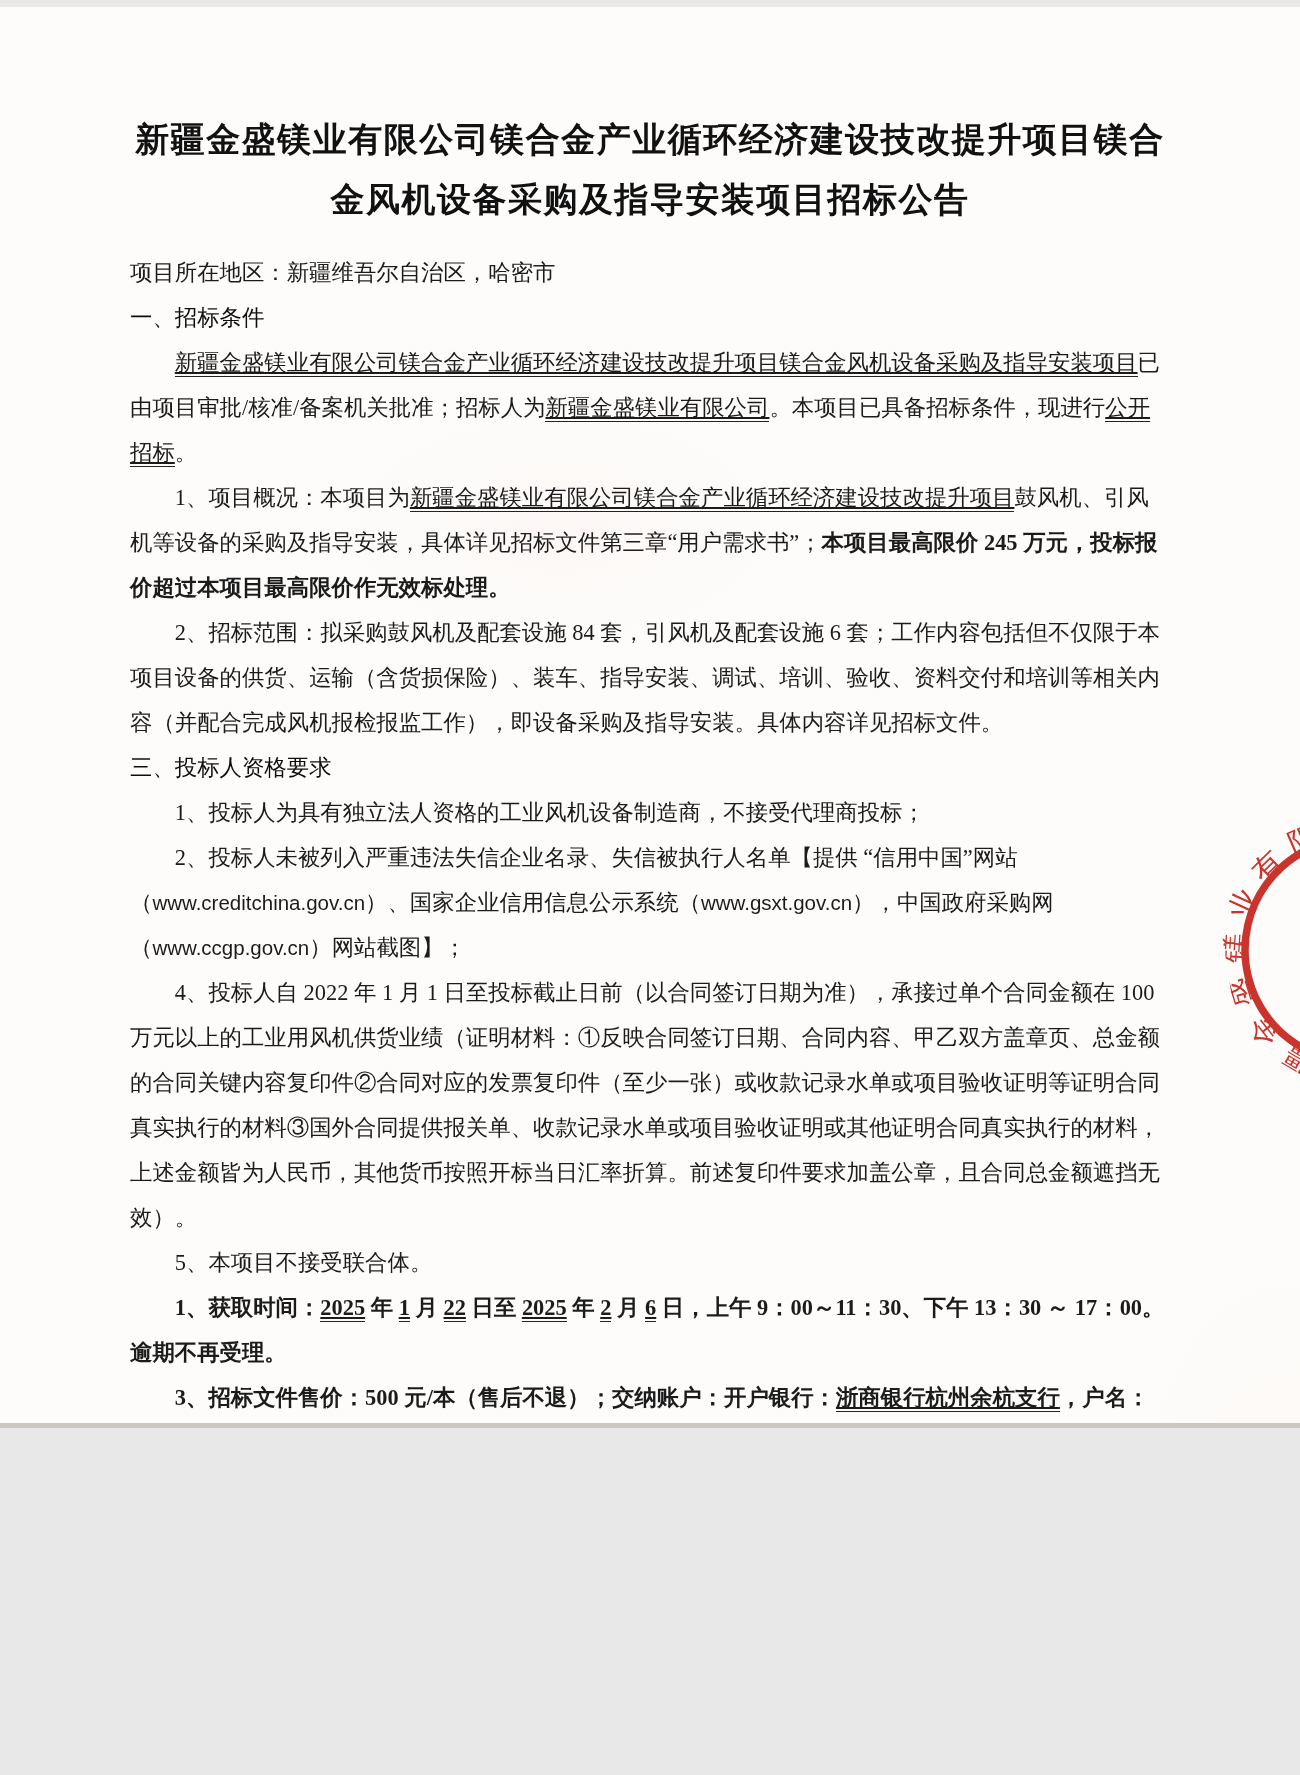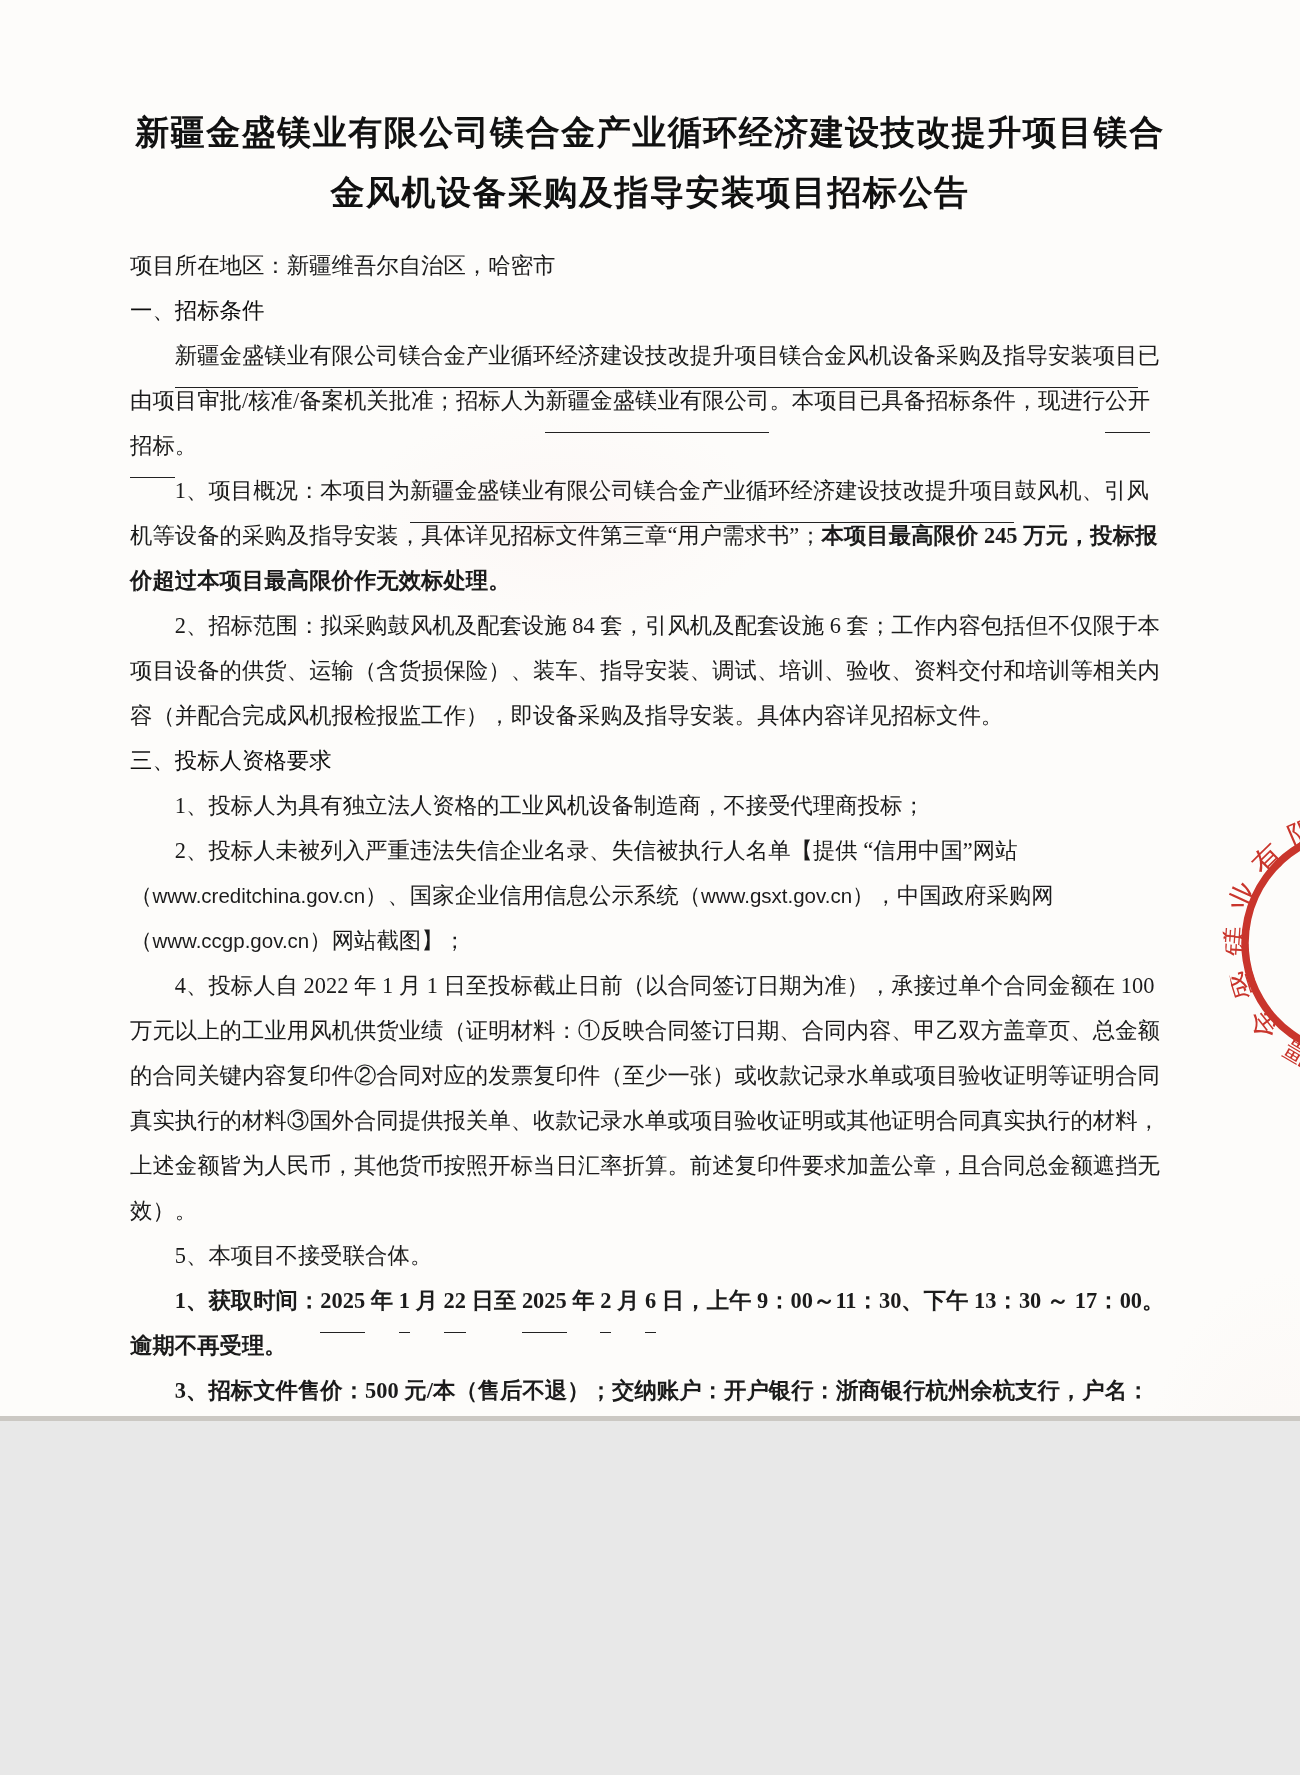--- a/index.html
+++ b/index.html
@@ -1,19 +1,19 @@
 <!DOCTYPE html>
 <html><head>
 <meta charset="utf-8">
 <style>
   html,body{margin:0;padding:0;background:#e8e8e8;}
   .page{
     position:relative;
     width:1300px;height:1421px;
-    margin:0 auto;
+    margin:7px auto;
     background:
       radial-gradient(ellipse 300px 160px at 560px 520px, rgba(250,225,225,.18), rgba(0,0,0,0) 70%),
       radial-gradient(ellipse 220px 400px at 1285px 1550px, rgba(246,228,224,.25), rgba(0,0,0,0) 70%),
       #fdfcfa;
     overflow:hidden;
     font-family:"Liberation Serif","DejaVu Serif",serif;
     color:#1b1b1b;
   }
   .doc-title{
     margin:103px 120px 20px 120px;
@@ -27,21 +27,21 @@
   .doc-body{
     margin:0 130px;
     width:1040px;
     font-size:22.4px;
     line-height:45px;
     letter-spacing:0;
   }
   .doc-body p{margin:0;padding:0;}
   .blk.heading{font-weight:400;color:#0d0d0d;}
   .blk.para{text-indent:2em;}
-  .seg.u{border-bottom:1.6px solid #222;padding-bottom:19px;}
+  .seg.u{border-bottom:1.6px solid #222;padding-bottom:1px;text-decoration:underline;}
   .seg.b{font-weight:700;}
   .seg.m{font-family:Liberation Sans, sans-serif;font-size:20.5px;}
   .seal{
     position:absolute;
     left:1226px;top:812px;
     width:262px;height:262px;
     transform:rotate(-9deg);
     opacity:.93;
   }
   .page-bottom-edge{

